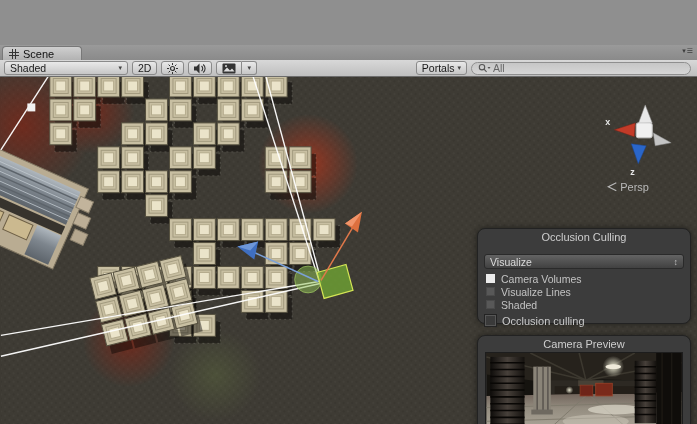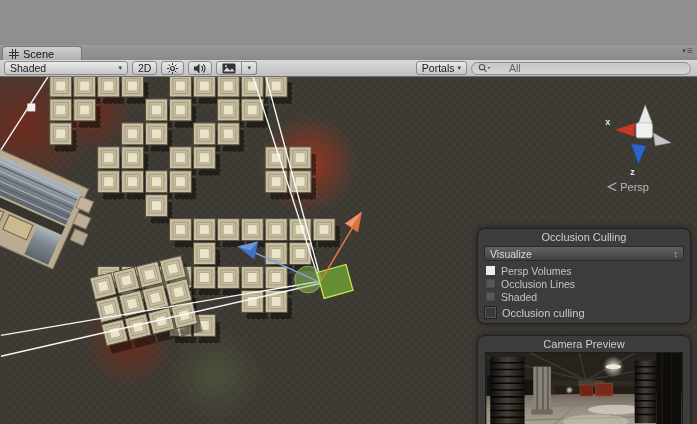--- a/index.html
+++ b/index.html
@@ -13,29 +13,29 @@
   
   .toolbar{height:17px;background:linear-gradient(#d8d8d8,#bfbfbf);border-bottom:1px solid #6d6d6d;display:flex;align-items:center;padding:0 4px;gap:4px;}
   .tbtn{height:14px;background:linear-gradient(#e9e9e9,#c6c6c6);border:1px solid #8a8a8a;border-radius:3px;font-size:10.5px;color:#1a1a1a;display:flex;align-items:center;justify-content:flex-start;padding:0 5px;gap:3px;}
   .ddcaret{font-size:7px;color:#444;}
   .shaded{width:124px;justify-content:space-between;}
   .icongrp{display:flex;}
   .icongrp .tbtn{border-radius:0;border-left-width:0;}
   .icongrp .tbtn:first-child{border-radius:3px 0 0 3px;border-left-width:1px;}
   .icongrp .tbtn:last-child{border-radius:0 3px 3px 0;}
   .spacer{flex:1;}
-  .search{height:13px;width:220px;border:1px solid #8f8f8f;border-radius:8px;background:linear-gradient(#c6c6c6,#d6d6d6);display:flex;align-items:center;padding:0 6px;gap:18px;margin-right:2px;}
+  .search{height:13px;width:220px;border:1px solid #8f8f8f;border-radius:8px;background:linear-gradient(#c6c6c6,#d6d6d6);display:flex;align-items:center;padding:0 6px;gap:2px;margin-right:2px;}
   .search input{border:none;background:transparent;outline:none;font-size:10.5px;color:#666;width:170px;padding:0;}
   
   .scene{position:relative;width:697px;height:386px;background:#3e3b34;}
   .scene svg{display:block;}
   
   .panel{position:absolute;left:477px;width:214px;background:#3c3c3c;border:1px solid #222;border-radius:8px;box-shadow:0 0 6px rgba(0,0,0,.5);color:#c6c6c6;}
   .ptitle{text-align:center;font-size:11px;color:#cecece;padding:2px 0 1px 0;}
-  .vdrop{height:15px;margin:2px 6px 3px 6px;background:linear-gradient(#636363,#414141);border:1px solid #2a2a2a;border-radius:3px;display:flex;align-items:center;justify-content:space-between;padding:0 5px;font-size:10.5px;color:#dcdcdc;}
+  .vdrop{height:15px;margin:10px 6px 3px 6px;background:linear-gradient(#636363,#414141);border:1px solid #2a2a2a;border-radius:3px;display:flex;align-items:center;justify-content:space-between;padding:0 5px;font-size:10.5px;color:#dcdcdc;}
   .vdrop .ud{font-size:9px;color:#bdbdbd;}
   .chkrow{display:flex;align-items:center;gap:6px;padding:0 0 0 8px;height:13px;font-size:10.5px;color:#c3c3c3;}
   .chk{width:9px;height:9px;background:#585858;border:1px solid #4a4a4a;flex:0 0 auto;}
   .chk.on{background:#ececec;border-color:#ececec;}
   .togglerow{display:flex;align-items:center;gap:5px;padding:3px 0 0 6px;font-size:11px;color:#cacaca;}
   .tgl{width:13px;height:13px;background:#3a3a3a;border:1px solid #232323;box-shadow:inset 0 0 0 1px #565656;flex:0 0 auto;}
   .preview{margin:1px 7px 6px 7px;border:1px solid #1d1d1d;}
   
   .bstrip{height:6px;background:linear-gradient(#a8a8a8,#8f8f8f);border-top:1px solid #5c5c5c;}
 </style>
@@ -475,25 +475,25 @@
     </svg>
 
     <div class="panel" style="top:151px;height:96px;">
       <div class="ptitle">Occlusion Culling</div>
       <div class="vdrop">
         <span>Visualize</span>
         <span class="ud">↕</span>
       </div>
       <div class="chkrow">
         <span class="chk on"></span>
-        <span>Persp Volumes</span>
+        <span>Camera Volumes</span>
       </div>
       <div class="chkrow">
         <span class="chk"></span>
-        <span>Occlusion Lines</span>
+        <span>Visualize Lines</span>
       </div>
       <div class="chkrow">
         <span class="chk"></span>
         <span>Shaded</span>
       </div>
       <div class="togglerow">
         <span class="tgl"></span>
         <span>Occlusion culling</span>
       </div>
     </div>

